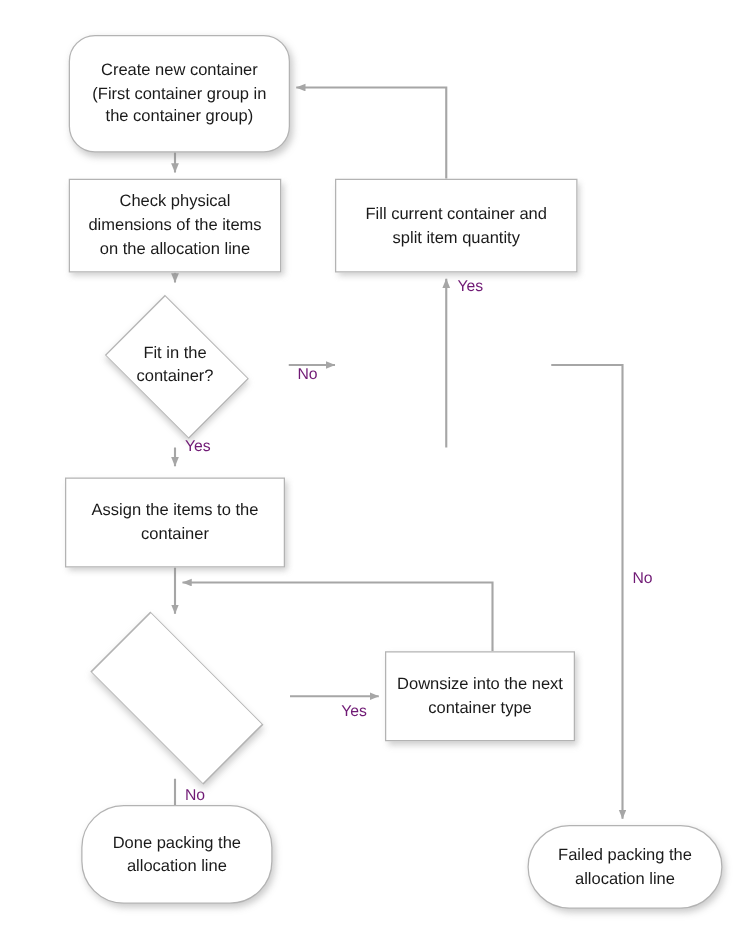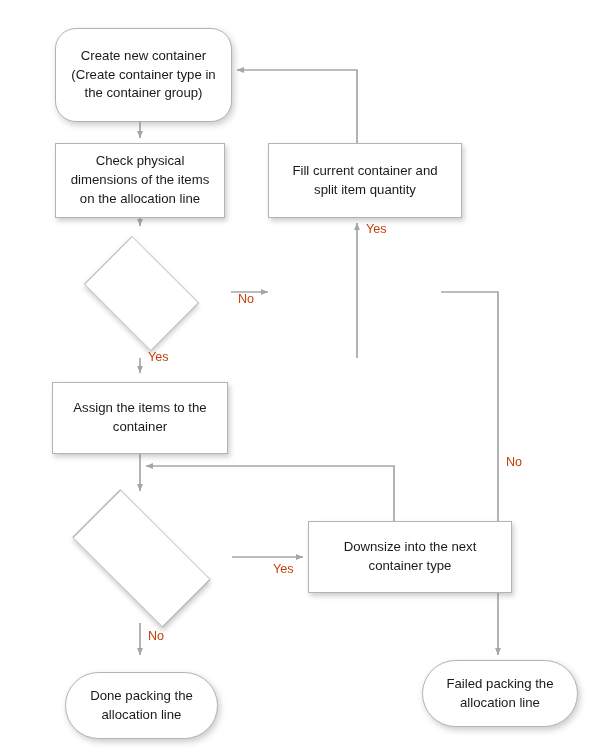--- a/index.html
+++ b/index.html
@@ -82,21 +82,21 @@
     padding: 0;
   }
   .node.decision.italic .txt {
     font-style: italic;
   }
 
   
   .edge-label {
     position: absolute;
     font-size: 12.6px;
-    color: #c2410c;
+    color: #701a75;
     white-space: nowrap;
     z-index: 4;
   }
 </style>
 </head>
 <body>
 
 <div id="canvas">
 
   <svg id="edge-layer" viewBox="0 0 590 753" width="590" height="753" aria-hidden="true">
@@ -126,57 +126,59 @@
       <path d="M232,557 L303,557" marker-end="url(#arrow)"></path>
       
       <path d="M394,521 L394,466 L146,466" marker-end="url(#arrow)"></path>
        done packing --&gt;
       <path d="M140,623 L140,655" marker-end="url(#arrow)"></path>
     </g>
   </svg>
 
   <div class="node rounded" style="left:55px; top:28px; width:177px; height:94px;">
     <span class="txt">Create new container
-(Create container type in
+(First container group in
 the container group)</span>
   </div>
 
   <div class="node process" style="left:55px; top:143px; width:170px; height:75px;text-align:center;">
     <span class="txt">Check physical
 dimensions of the items
 on the allocation line</span>
   </div>
 
   <div class="node process" style="left:268px; top:143px; width:194px; height:75px;">
     <span class="txt">Fill current container and
 split item quantity</span>
   </div>
 
   <div class="node decision" style="left:50px; top:226px; width:180px; height:132px;">
     <span class="dia" style="width:93px; height:93px; margin-left:-46.5px; margin-top:-46.5px;
                  transform:rotate(45deg) scale(1.0,0.715); transform-origin:center;"></span>
+    <span class="txt">Fit in the
+container?</span>
   </div>
 
 
   <div class="node process" style="left:52px; top:382px; width:176px; height:72px;">
     <span class="txt">Assign the items to the
 container</span>
   </div>
 
   <div class="node decision" style="left:16px; top:491px; width:248px; height:132px;">
     <span class="dia" style="width:95px; height:95px; margin-left:-47.5px; margin-top:-47.5px;
                  transform:rotate(45deg) scale(1.32,0.70); transform-origin:center;"></span>
   </div>
 
-  <div class="node process" style="left:308px; top:521px; width:204px; height:72px;">
+  <div class="node process" style="left:308px; top:521px; width:152px; height:72px;">
     <span class="txt">Downsize into the next
 container type</span>
   </div>
 
-  <div class="node terminal" style="left:65px; top:672px; width:153px; height:67px;">
+  <div class="node terminal" style="left:65px; top:644px; width:153px; height:79px;">
     <span class="txt">Done packing the
 allocation line</span>
   </div>
 
   <div class="node terminal" style="left:422px; top:660px; width:156px; height:67px;">
     <span class="txt">Failed packing the
 allocation line</span>
   </div>
 
   <div class="edge-label" style="left:238px; top:292px;">No</div>

